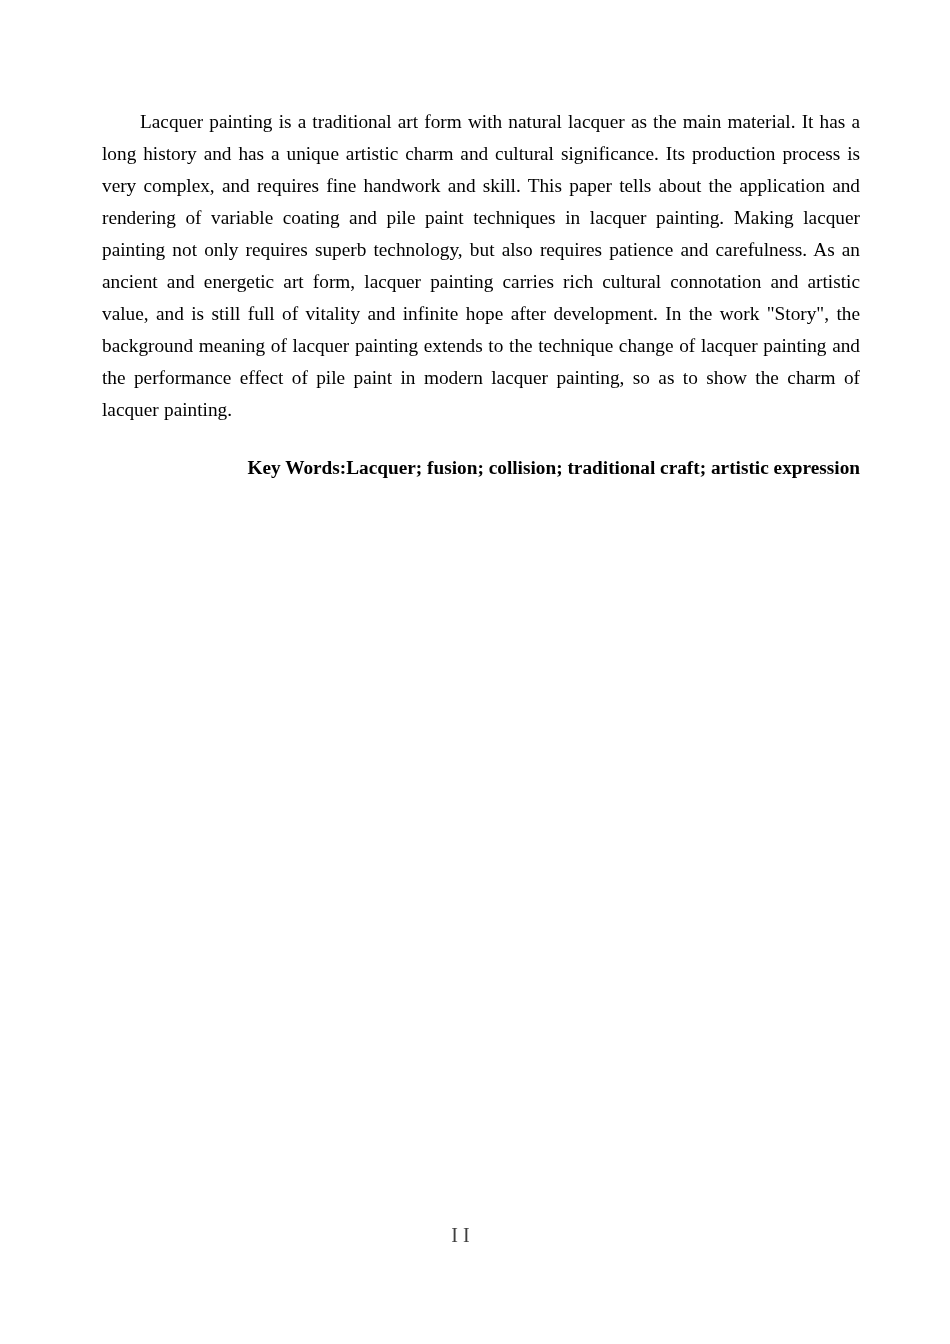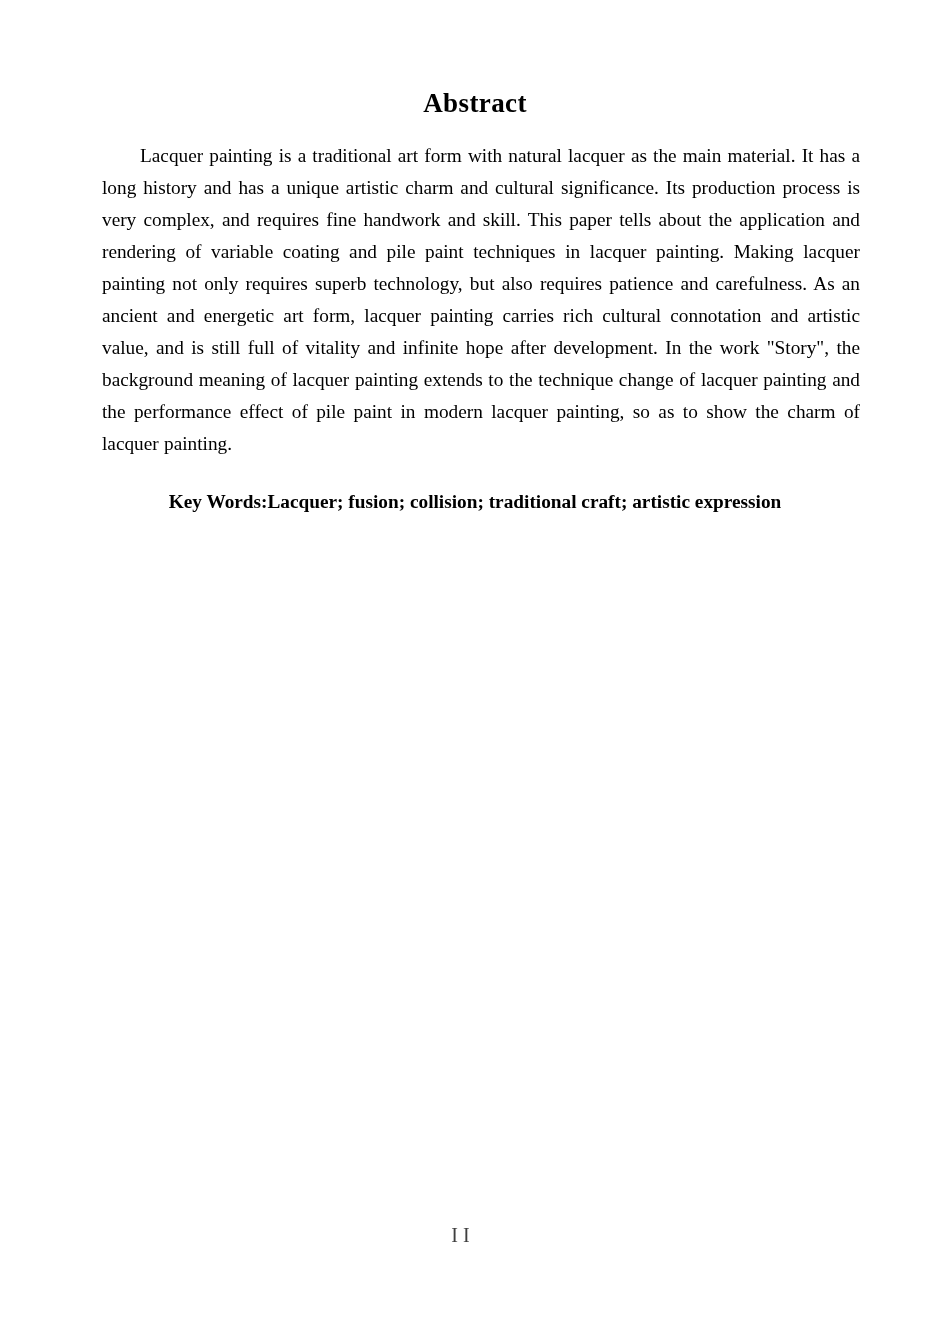--- a/index.html
+++ b/index.html
@@ -33,38 +33,37 @@
     line-height: 32px;
     text-align: justify;
     text-indent: 38px;
     word-spacing: 0.5px;
   }
   .keywords-line {
     margin: 26px 0 0 0;
     font-size: 19.3px;
     line-height: 32px;
     font-weight: 700;
-    text-align: center;
+    text-align: right;
   }
   .page-number {
     position: absolute;
     top: 1222px;
     left: 0;
     width: 100%;
     text-align: center;
     font-size: 20px;
     line-height: 26px;
     letter-spacing: 5px;
     color: #3f3f3f;
     transform: translateX(-12px);
   }
 </style>
 </head>
 <body>
 
 <div class="page">
   <div class="content">
-    <h1 class="doc-title">Abstract</h1>
     <p class="abstract-paragraph">Lacquer painting is a traditional art form with natural lacquer as the main material. It has a long history and has a unique artistic charm and cultural significance. Its production process is very complex, and requires fine handwork and skill. This paper tells about the application and rendering of variable coating and pile paint techniques in lacquer painting. Making lacquer painting not only requires superb technology, but also requires patience and carefulness. As an ancient and energetic art form, lacquer painting carries rich cultural connotation and artistic value, and is still full of vitality and infinite hope after development. In the work "Story", the background meaning of lacquer painting extends to the technique change of lacquer painting and the performance effect of pile paint in modern lacquer painting, so as to show the charm of lacquer painting.</p>
     <p class="keywords-line">Key Words:Lacquer; fusion; collision; traditional craft; artistic expression</p>
   </div>
   <div class="page-number">II</div>
 </div>
 
 </body></html>

